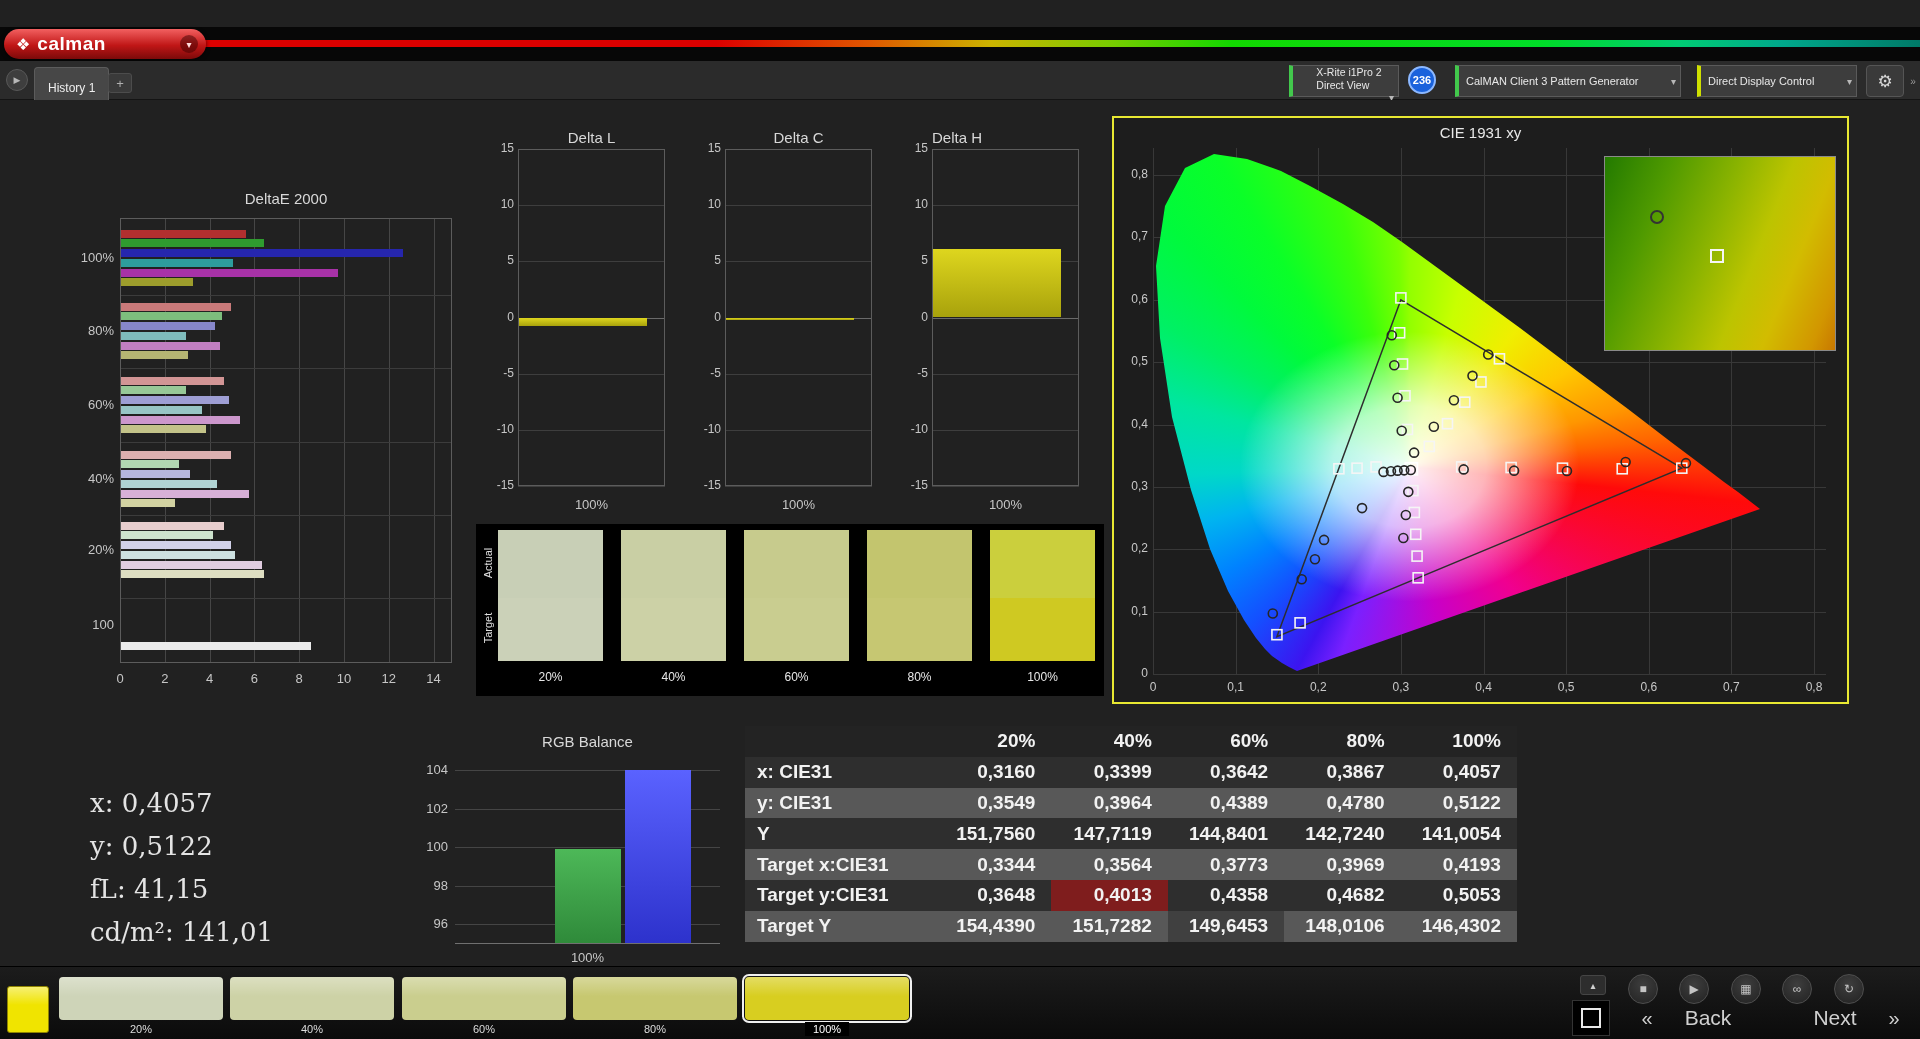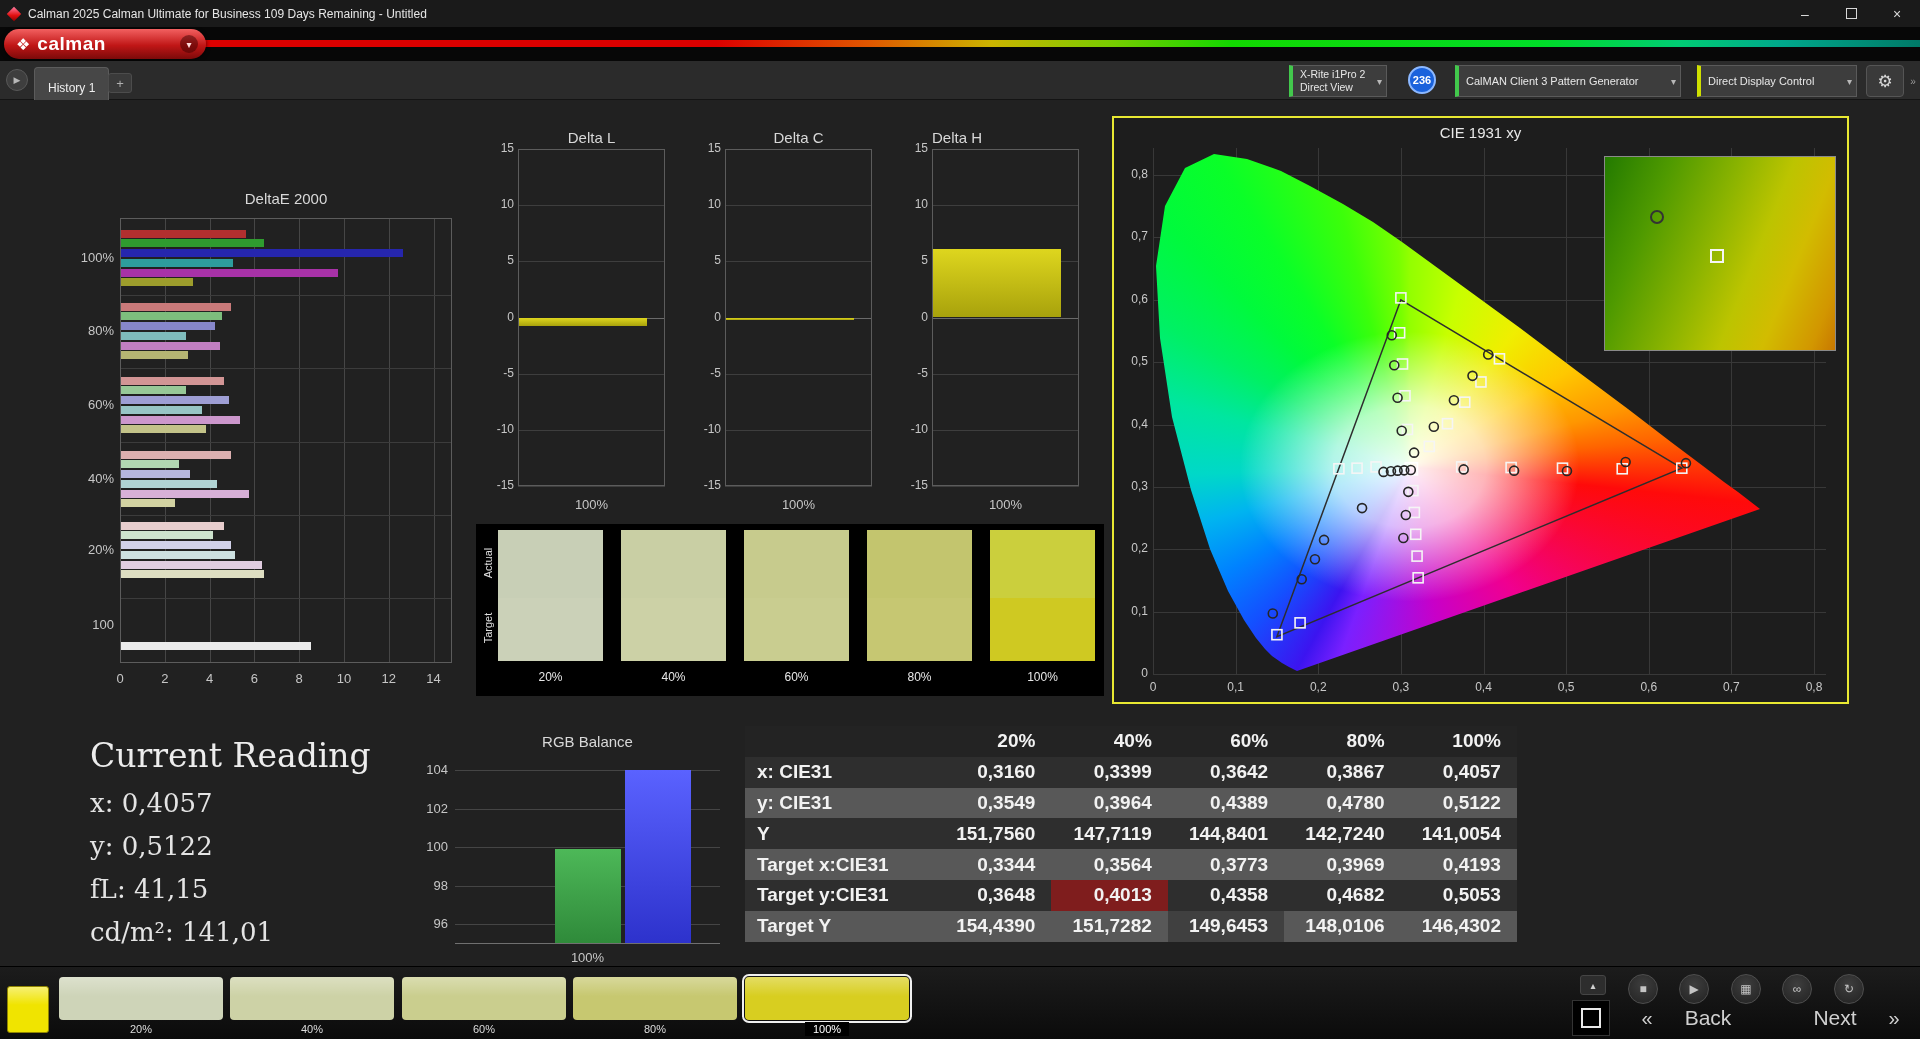--- a/index.html
+++ b/index.html
@@ -57,47 +57,36 @@
   .cell{display:flex;align-items:center;font-weight:bold;font-size:19px;color:#f2f2f2;height:30.8px;box-sizing:border-box;}
   .bottombar{position:absolute;left:0;top:966px;width:100%;height:73px;background:linear-gradient(180deg,#1c1c1c,#0b0b0b);
     border-top:1px solid #000;box-sizing:border-box;}
   .bbtn{position:absolute;display:flex;align-items:center;justify-content:center;color:#d0d0d0;box-sizing:border-box;}
 </style>
 </head>
 <body>
 
 <div class="screen">
 
-  <div class="titlebar">
-    <div class="app-diamond"></div>
-    <div class="wtitle">Calman 2025 Calman Ultimate for Business 109 Days Remaining  - Untitled</div>
-    <div class="win-btns">
-      <div class="win-btn">–</div>
-      <div class="win-btn">
-          <span class="restore-box"></span>
-        </div>
-      <div class="win-btn">×</div>
-    </div>
-  </div>
 
   <div class="brandbar">
     <div class="rainbow"></div>
     <div class="logo-pill">
       <span class="logo-diamond">❖</span>
       <span class="logo-text">calman</span>
       <span class="logo-chev">▾</span>
     </div>
   </div>
 
   <div class="tabbar">
     <div class="tab-scroll">▶</div>
     <div class="tab-active">History 1</div>
     <div class="tab-add">+</div>
 
-    <div class="dd" style="left: 1289px; width: 98px; border-left-color: rgb(66, 200, 76);">
+    <div class="dd" style="left: 1289px; width: 110px; border-left-color: rgb(66, 200, 76); flex-direction: column;">
       <div class="dd2">
         <div>X-Rite i1Pro 2</div>
         <div>Direct View</div>
       </div>
       <span class="chev">▾</span>
     </div>
     <div class="badge" style="background-color: rgb(26, 98, 220);">236</div>
     <div class="dd" style="left: 1455px; width: 226px; border-left-color: rgb(66, 200, 76);">
       <span class="dd1">CalMAN Client 3 Pattern Generator</span>
       <span class="chev">▾</span>
@@ -352,21 +341,20 @@
         <circle cx="290.18" cy="352.345625" r="4.5" fill="none" stroke="#262626" stroke-width="1.6"></circle>
         <circle cx="296.79" cy="352.03375" r="4.5" fill="none" stroke="#262626" stroke-width="1.6"></circle>
         <circle cx="269.52375000000006" cy="353.905" r="4.5" fill="none" stroke="#262626" stroke-width="1.6"></circle>
       </svg>
       <div class="abs" style="left: 490px; top: 38px; width: 232px; height: 195px; border: 1px solid rgb(138, 138, 138); box-sizing: border-box; background: linear-gradient(112deg, rgb(35, 122, 0) 0%, rgb(79, 154, 0) 22%, rgb(140, 180, 0) 45%, rgb(188, 196, 0) 62%, rgb(210, 188, 0) 76%, rgb(210, 150, 0) 92%, rgb(200, 120, 0) 100%);">
         <div class="abs" style="left: 45.04px; top: 52.5px; width: 10px; height: 10px; border: 2px solid rgb(51, 51, 51); border-radius: 50%;"></div>
         <div class="abs" style="left: 105.36px; top: 91.5px; width: 10px; height: 10px; border: 2px solid rgb(245, 245, 245);"></div>
       </div>
     </div>
 
-  <div class="reading-title abs" style="left:90px;top:736px;">Current Reading</div>
   <div class="abs" style="left:90px;top:788px;">
     <div class="reading-line">x: 0,4057</div>
     <div class="reading-line">y: 0,5122</div>
     <div class="reading-line">fL: 41,15</div>
     <div class="reading-line">cd/m²: 141,01</div>
   </div>
 
   <div id="rgb-chart" class="abs" style="left:400px;top:731px;width:335px;height:240px;">
       <div class="abs" style="left: 55px; top: 2px; width: 265px; text-align: center; font-size: 15px; color: rgb(216, 216, 216);">RGB Balance</div>
       <div class="abs" style="left: 55px; top: 39px; width: 265px; height: 1px; background: rgb(69, 69, 69);"></div>

